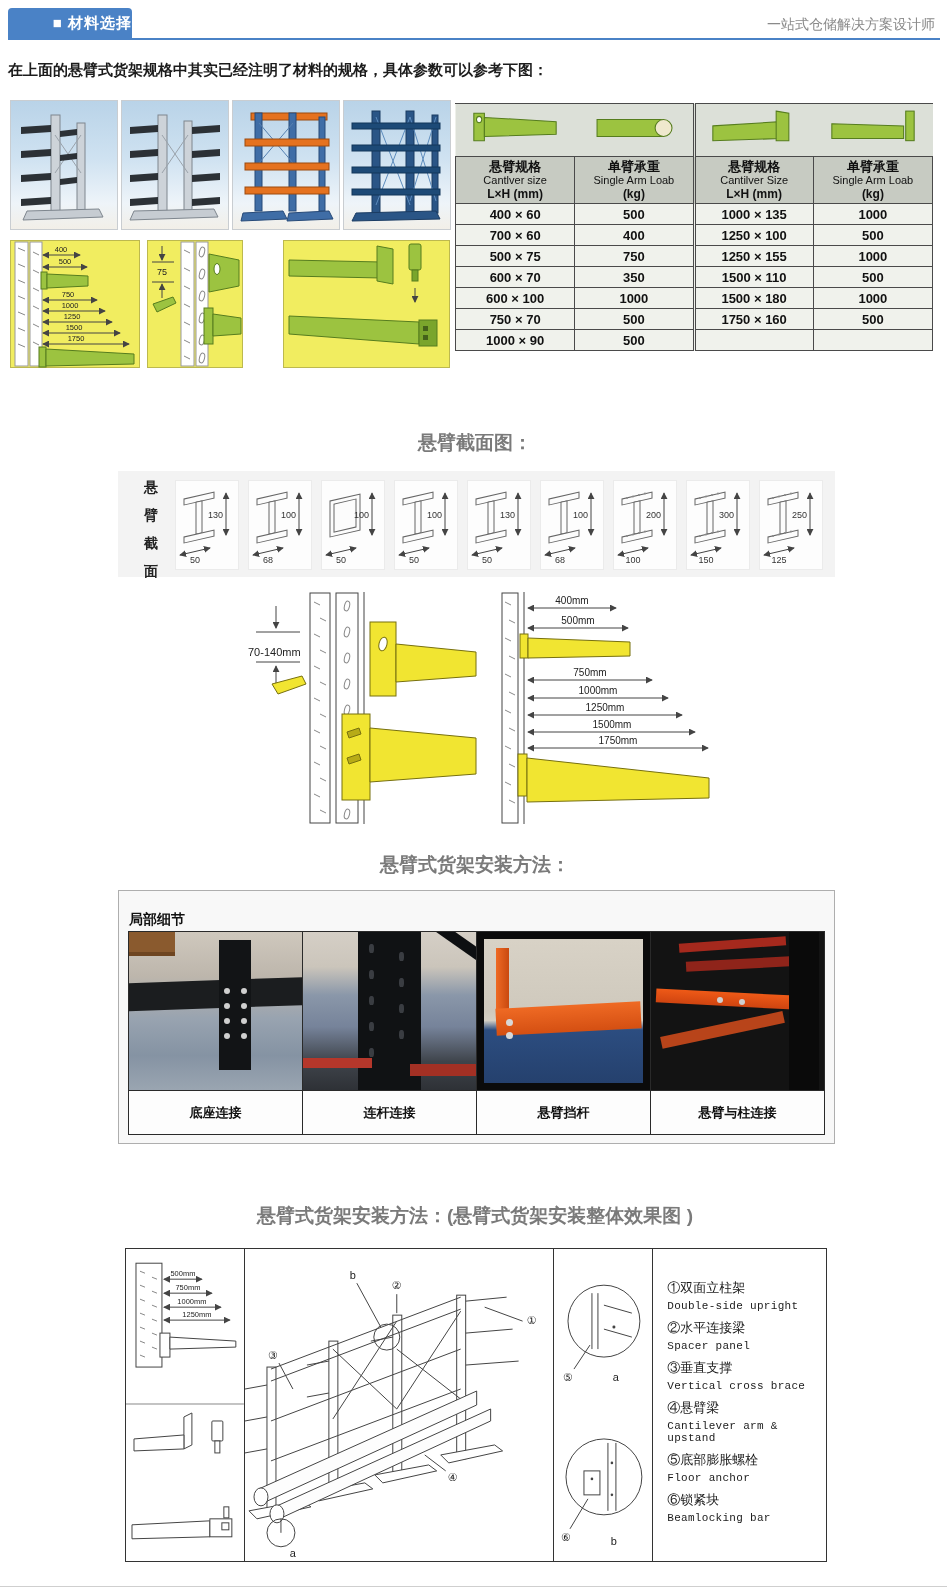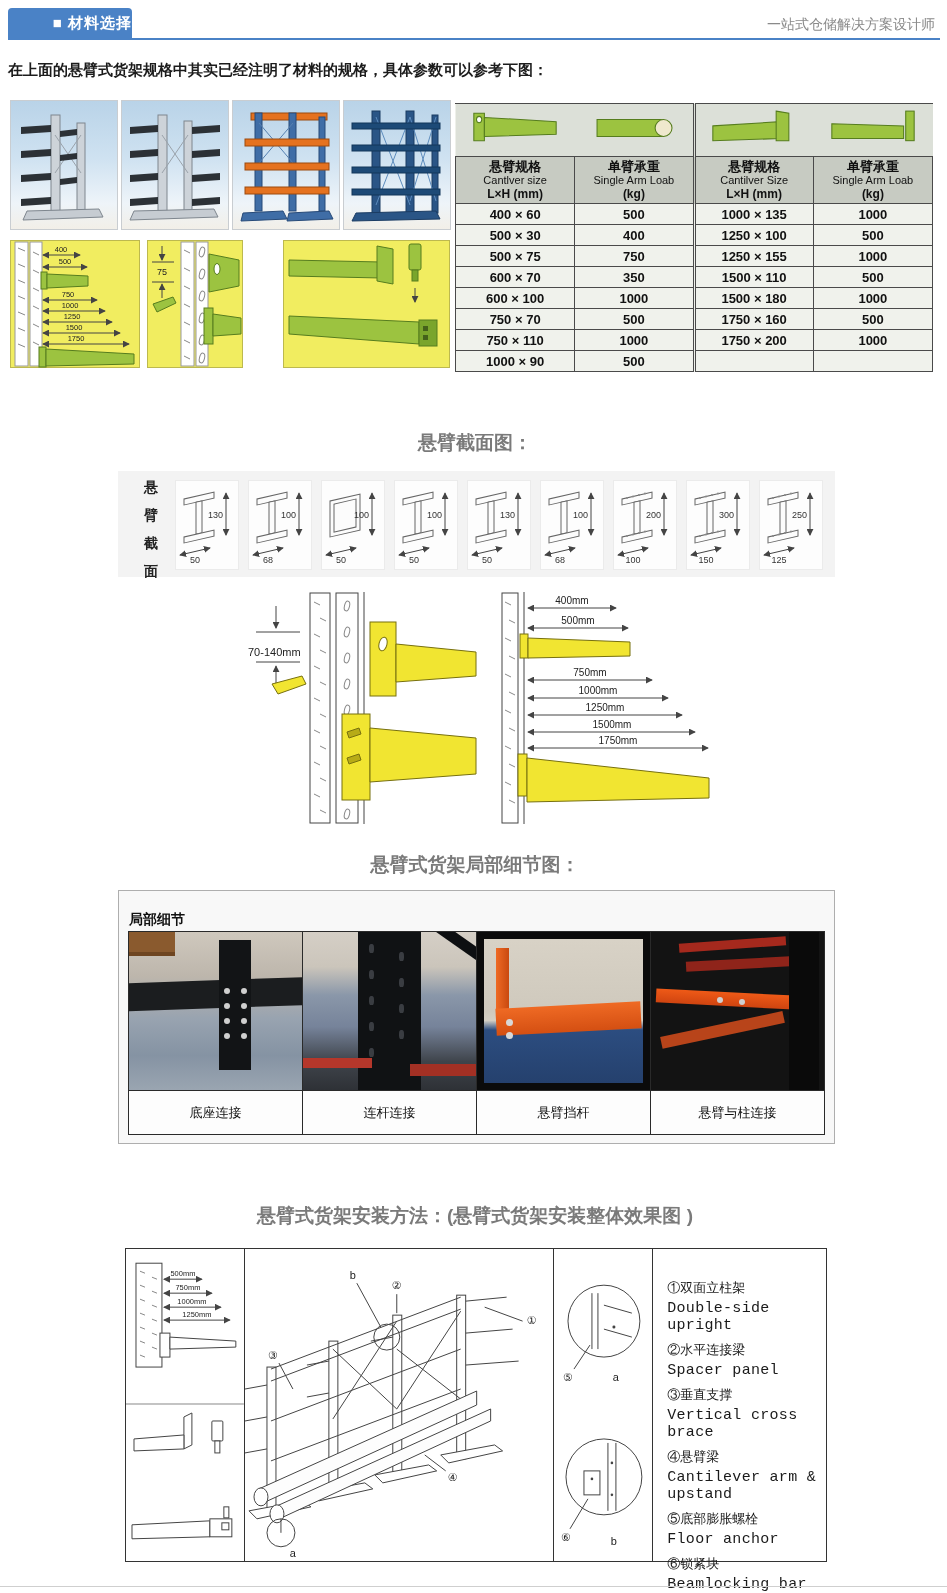--- a/index.html
+++ b/index.html
@@ -62,21 +62,21 @@
 
   
   .detail-box{position:absolute;left:118px;top:890px;width:715px;height:252px;
               background:#f8f8f8;border:1px solid #aeaeae;}
   .detail-label{position:absolute;left:10px;top:20px;font-size:14px;font-weight:bold;color:#111;}
   .dgrid{position:absolute;left:9px;top:40px;width:695px;height:202px;display:flex;border:1px solid #2a2a2a;}
   .dcol{flex:1;border-right:1px solid #2a2a2a;display:flex;flex-direction:column;}
   .dcol:last-child{border-right:none;}
   .dphoto{height:158px;position:relative;overflow:hidden;border-bottom:1px solid #2a2a2a;background:#fff;}
   .dphoto>div{position:absolute;}
-  .dcap{height:43px;background:#fdfdfd;text-align:center;line-height:43px;font-size:13px;color:#111;}
+  .dcap{height:43px;background:#fdfdfd;text-align:center;line-height:43px;font-size:13px;color:#111;font-weight:bold;}
 
   .p1{background:linear-gradient(180deg,#cfc8bd 0%,#bdb6ac 28%,#98a3b0 55%,#8593a3 78%,#9aa5b1 100%);}
   .p1-wood{left:0;top:0;width:46px;height:24px;background:#8a5a2e;box-shadow:inset 0 -4px 0 #6e4520;}
   .p1-beam{left:-4px;top:48px;width:110%;height:28px;background:#1b1d1f;transform:rotate(-2deg);}
   .p1-col{left:52%;top:8px;width:32px;height:130px;background:#121416;}
   .p1-bolts{left:calc(52% + 5px);top:56px;width:6px;height:6px;border-radius:50%;background:#cfcfcf;
             box-shadow:0 15px 0 #cfcfcf,0 30px 0 #cfcfcf,0 45px 0 #cfcfcf,
                        17px 0 0 #cfcfcf,17px 15px 0 #cfcfcf,17px 30px 0 #cfcfcf,17px 45px 0 #cfcfcf;}
   .p2{background:linear-gradient(180deg,#d5cfc6 0%,#cbc5bb 22%,#8a97a9 40%,#76839a 60%,#3f444b 82%,#2e3136 100%);}
   .p2-col{left:32%;top:0;width:36%;height:100%;background:#101214;}
@@ -100,21 +100,21 @@
   .p4-bolts{left:38%;top:41%;width:6px;height:6px;border-radius:50%;background:#d0d0d0;box-shadow:22px 2px 0 #d0d0d0;}
 
   
   .install-box{position:absolute;left:125px;top:1248px;width:700px;height:312px;
                border:1px solid #333;display:flex;background:#fff;}
   .ipanel{border-right:1px solid #333;height:100%;}
   .ipanel:last-child{border-right:none;}
   .ipanel svg{display:block;width:100%;height:100%;}
   .legend{width:173px;padding:30px 0 0 14px;box-sizing:border-box;}
   .lg-cn{font-size:13px;color:#1a1a1a;font-family:"Liberation Serif",serif;margin-bottom:3px;}
-  .lg-en{font-size:15px;color:#1a1a1a;font-family:"Liberation Mono","DejaVu Sans Mono",monospace;
+  .lg-en{font-size:11px;color:#1a1a1a;font-family:"Liberation Mono","DejaVu Sans Mono",monospace;
          margin-bottom:7px;letter-spacing:0.3px;}
 
   .bottom-line{position:absolute;left:0;top:1586px;width:100%;height:1px;background:#cfcfcf;}
 </style>
 </head>
 <body>
 
 <svg width="0" height="0" style="position:absolute" aria-hidden="true">
   <defs>
     <marker id="ar" viewBox="0 0 8 8" markerWidth="7" markerHeight="7" refX="7" refY="4" orient="auto-start-reverse">
@@ -360,21 +360,21 @@
       <div class="h-unit">(kg)</div>
     </td>
   </tr>
   <tr class="dr">
     <td>400 × 60</td>
     <td>500</td>
     <td class="sep">1000 × 135</td>
     <td>1000</td>
   </tr>
   <tr class="dr">
-    <td>500 × 30</td>
+    <td>700 × 60</td>
     <td>400</td>
     <td class="sep">1250 × 100</td>
     <td>500</td>
   </tr>
   <tr class="dr">
     <td>500 × 75</td>
     <td>750</td>
     <td class="sep">1250 × 155</td>
     <td>1000</td>
   </tr>
@@ -388,26 +388,20 @@
     <td>600 × 100</td>
     <td>1000</td>
     <td class="sep">1500 × 180</td>
     <td>1000</td>
   </tr>
   <tr class="dr">
     <td>750 × 70</td>
     <td>500</td>
     <td class="sep">1750 × 160</td>
     <td>500</td>
-  </tr>
-  <tr class="dr">
-    <td>750 × 110</td>
-    <td>1000</td>
-    <td class="sep">1750 × 200</td>
-    <td>1000</td>
   </tr>
   <tr class="dr">
     <td>1000 × 90</td>
     <td>500</td>
     <td class="sep"></td>
     <td></td>
   </tr>
 </tbody>
   </table>
 
@@ -531,21 +525,21 @@
   <line x1="36" y1="123" x2="190" y2="123" class="dim" marker-start="url(#ar)" marker-end="url(#ar)"></line>
   <text x="113" y="119" text-anchor="middle" class="lb10">1250mm</text>
   <line x1="36" y1="140" x2="203" y2="140" class="dim" marker-start="url(#ar)" marker-end="url(#ar)"></line>
   <text x="120" y="136" text-anchor="middle" class="lb10">1500mm</text>
   <line x1="36" y1="156" x2="216" y2="156" class="dim" marker-start="url(#ar)" marker-end="url(#ar)"></line>
   <text x="126" y="152" text-anchor="middle" class="lb10">1750mm</text>
   <rect x="26" y="162" width="9" height="42" class="ylw"></rect>
   <polygon points="35,166 217,186 217,206 35,210" class="ylw"></polygon>
 </svg>
 
-<div class="sec-heading" style="top:852px">悬臂式货架局部细节图：</div>
+<div class="sec-heading" style="top:852px">悬臂式货架安装方法：</div>
 
 <div class="detail-box">
   <div class="detail-label">局部细节</div>
   <div class="dgrid">
     <div class="dcol">
       <div class="dphoto p1">
         <div class="p1-wood"></div>
           <div class="p1-beam"></div>
           <div class="p1-col"></div>
           <div class="p1-bolts"></div>

